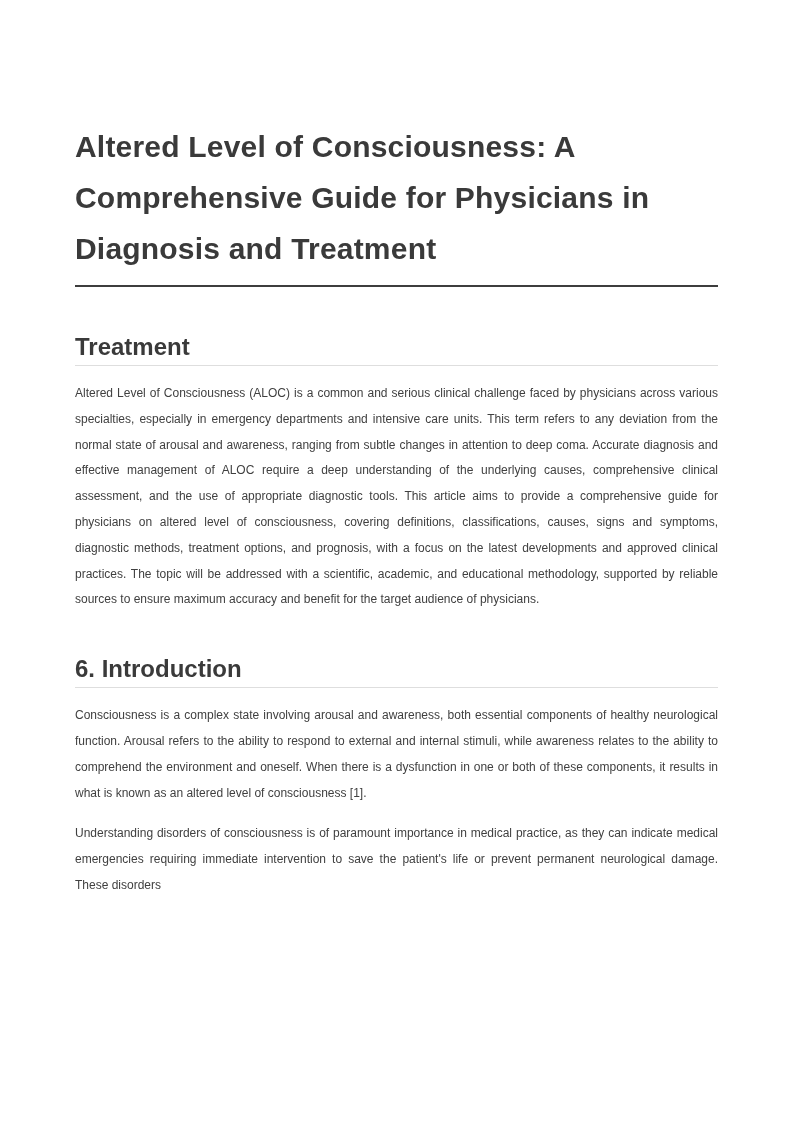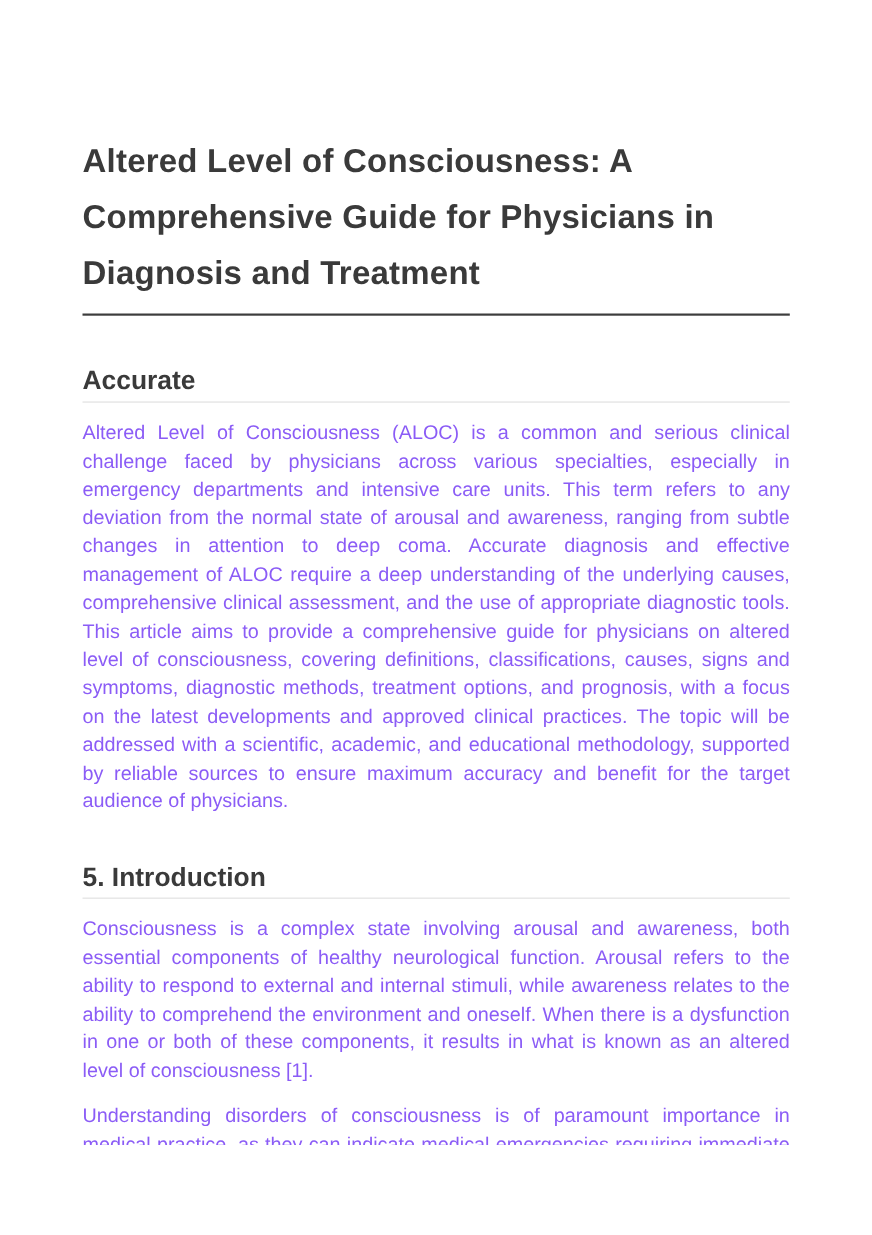--- a/index.html
+++ b/index.html
@@ -42,23 +42,23 @@
     margin: 0;
   }
   .section-heading.abstract {
     margin-top: 42px;
   }
   .section-heading.introduction {
     margin-top: 38px;
   }
   .body-paragraph {
     margin: 15px 0 0 0;
-    font-size: 18px;
+    font-size: 12px;
     line-height: 25.8px;
-    color: #8b5cf6;
+    color: #404040;
     text-align: justify;
     text-justify: inter-word;
   }
   .watermark {
     position: absolute;
     top: 1044px;
     left: 0;
     width: 100%;
     text-align: center;
     user-select: none;
@@ -83,26 +83,26 @@
 <body>
 
 <div class="page">
   <div class="content">
 
     <h1 class="doc-title">Altered Level of Consciousness: A Comprehensive Guide for Physicians in Diagnosis and Treatment</h1>
 
     <hr class="title-rule">
 
     <section>
-      <h2 class="section-heading abstract">Accurate</h2>
+      <h2 class="section-heading abstract">Treatment</h2>
       <p class="body-paragraph">Altered Level of Consciousness (ALOC) is a common and serious clinical challenge faced by physicians across various specialties, especially in emergency departments and intensive care units. This term refers to any deviation from the normal state of arousal and awareness, ranging from subtle changes in attention to deep coma. Accurate diagnosis and effective management of ALOC require a deep understanding of the underlying causes, comprehensive clinical assessment, and the use of appropriate diagnostic tools. This article aims to provide a comprehensive guide for physicians on altered level of consciousness, covering definitions, classifications, causes, signs and symptoms, diagnostic methods, treatment options, and prognosis, with a focus on the latest developments and approved clinical practices. The topic will be addressed with a scientific, academic, and educational methodology, supported by reliable sources to ensure maximum accuracy and benefit for the target audience of physicians.</p>
     </section>
 
     <section>
-      <h2 class="section-heading introduction">5. Introduction</h2>
+      <h2 class="section-heading introduction">6. Introduction</h2>
       <p class="body-paragraph">Consciousness is a complex state involving arousal and awareness, both essential components of healthy neurological function. Arousal refers to the ability to respond to external and internal stimuli, while awareness relates to the ability to comprehend the environment and oneself. When there is a dysfunction in one or both of these components, it results in what is known as an altered level of consciousness [1].</p>
       <p class="body-paragraph">Understanding disorders of consciousness is of paramount importance in medical practice, as they can indicate medical emergencies requiring immediate intervention to save the patient's life or prevent permanent neurological damage. These disorders</p>
     </section>
 
   </div>
 
   <div class="watermark">
     <div class="watermark-arabic">مستقل</div>
     <div class="watermark-domain">reliable.com</div>
   </div>

